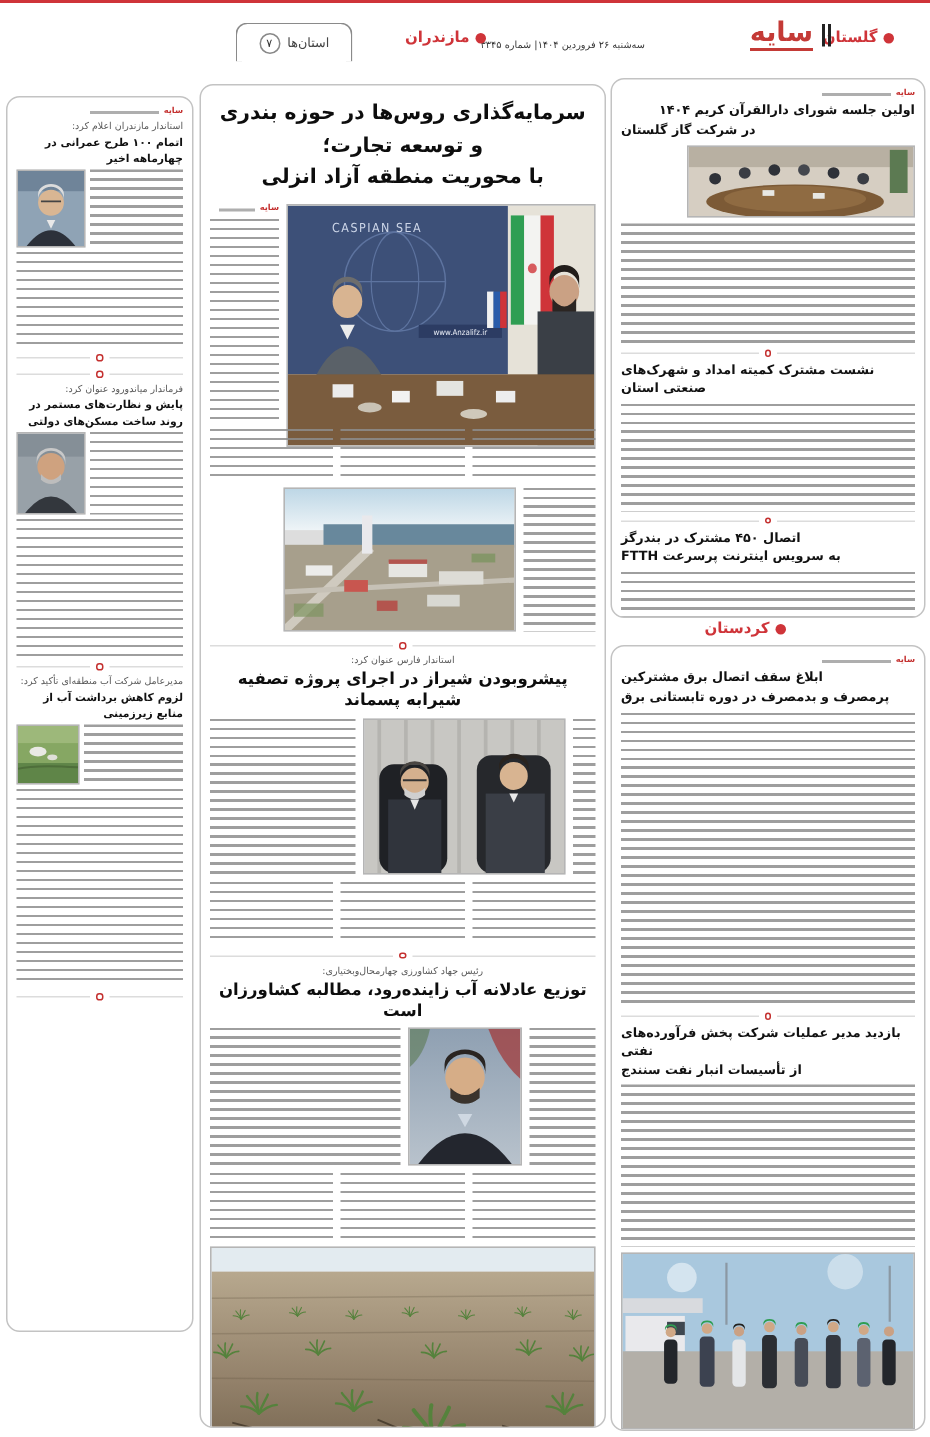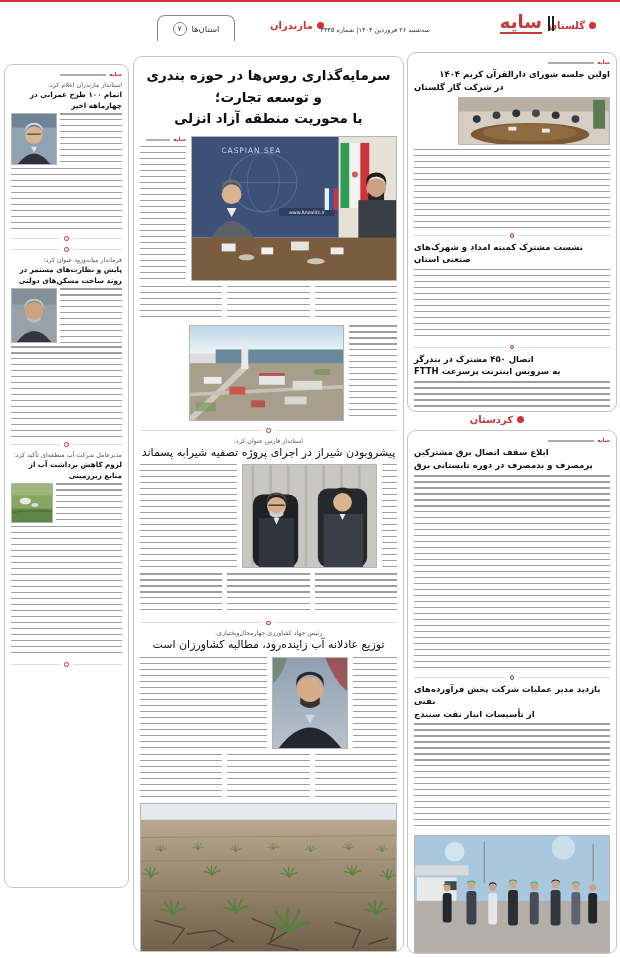--- a/index.html
+++ b/index.html
@@ -29,21 +29,21 @@
 
   .credit { display:flex; align-items:center; gap:3px; height:8px; margin-bottom:2px; }
   .credit .cb { color:#c4302f; font-size:5.5px; font-weight:bold; line-height:1; }
   .credit .cn { height:2.5px; width:46px; background:#9a9a9a; opacity:.8; }
 
   .kicker { font-size:6.3px; color:#555; line-height:1.3; margin-bottom:1px; }
   .kicker.center { text-align:center; }
   .m-head { font-size:7.2px; font-weight:bold; color:#111; line-height:1.45; margin-bottom:2px; }
   .col-h { font-size:8.5px; font-weight:bold; color:#111; line-height:1.4; text-align:left; margin:1px 0 3px; }
   .lead-h { font-size:13.5px; font-weight:800; color:#0d0d0d; text-align:center; line-height:1.6; margin:2px 0 6px; }
-  .sub-h { font-size:11px; font-weight:400; color:#0d0d0d; text-align:center; line-height:1.3; margin:0 0 4px; }
+  .sub-h { font-size:11px; font-weight:700; color:#0d0d0d; text-align:center; line-height:1.3; margin:0 0 4px; }
 
   .greek { background-image:repeating-linear-gradient(180deg,#8d8d8d 0,#8d8d8d 1.5px,transparent 1.5px,transparent 6px); opacity:.85; }
   .wrap { display:flex; gap:3px; margin-bottom:3px; }
   .wrap .greek { flex:1; }
 
   .divider { display:flex; align-items:center; gap:4px; height:9px; margin:2px 0; }
   .divider::before,.divider::after { content:""; flex:1; border-top:1px solid #dcdcdc; }
   .divider .dot { width:4.5px; height:4.5px; border:1.3px solid #c4302f; border-radius:50%; background:#fff; flex:0 0 auto; }
 
   .ph { border:1px solid #b5b5b5; overflow:hidden; background:#ddd; flex:0 0 auto; }
@@ -151,21 +151,21 @@
     <div class="divider">
         <span class="dot"></span>
       </div>
   </div>
 
   <div class="box" style="left:133px; top:56px; width:271px; height:896px;">
     <div class="lead-h">سرمایه‌گذاری روس‌ها در حوزه بندری و توسعه تجارت؛</div>
     <div class="lead-h" style="margin-top:-6px">با محوریت منطقه آزاد انزلی</div>
 
     <div class="row" style="height:145px">
-      <div class="ph" style="width:206px;height:145px">
+      <div class="ph" style="width:206px;height:162px">
         <svg width="100%" height="100%" viewBox="0 0 206 145" preserveAspectRatio="none">
           <rect width="206" height="145" fill="#e6e2d8"></rect>
           <rect x="0" y="0" width="148" height="102" fill="#3d5078"></rect>
           <ellipse cx="72" cy="46" rx="34" ry="30" fill="none" stroke="#5d739f" stroke-width="1"></ellipse>
           <ellipse cx="72" cy="46" rx="16" ry="30" fill="none" stroke="#5d739f" stroke-width="0.8"></ellipse>
           <line x1="38" y1="46" x2="106" y2="46" stroke="#5d739f" stroke-width="0.8"></line>
           <text x="60" y="16" font-size="7.5" fill="#cdd6e8" letter-spacing="1" text-anchor="middle">CASPIAN SEA</text>
           <rect x="88" y="72" width="56" height="8" fill="#2c3c63"></rect>
           <text x="116" y="78.5" font-size="4.8" fill="#e8ecf5" text-anchor="middle">www.Anzalifz.ir</text>
           <g>

